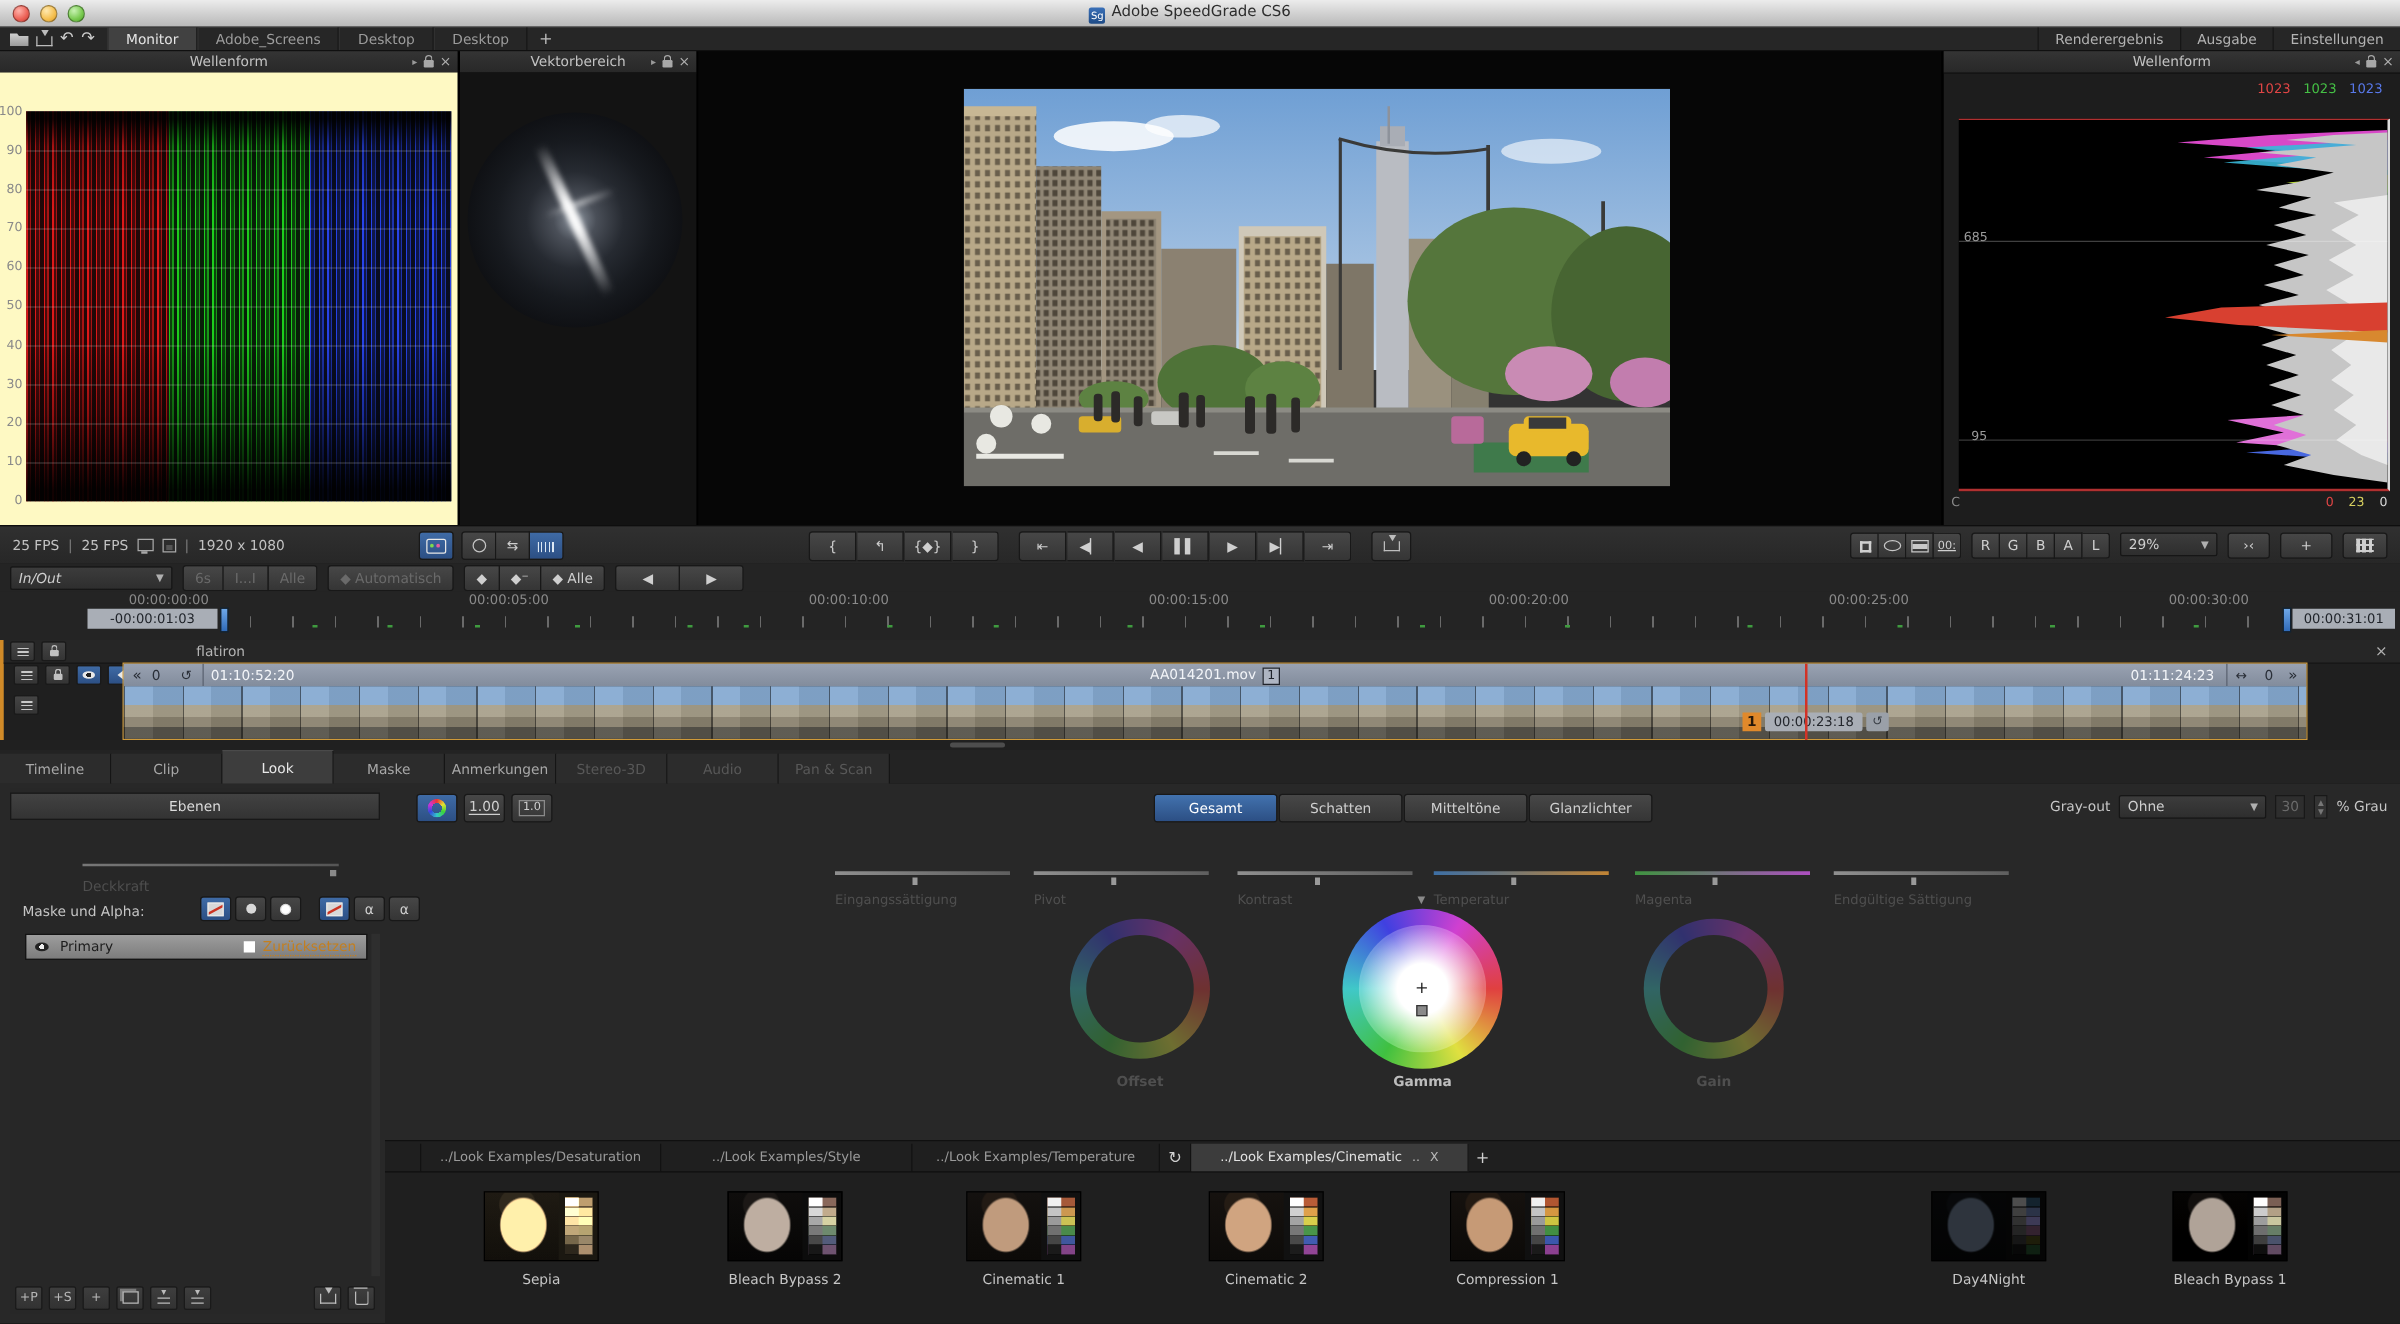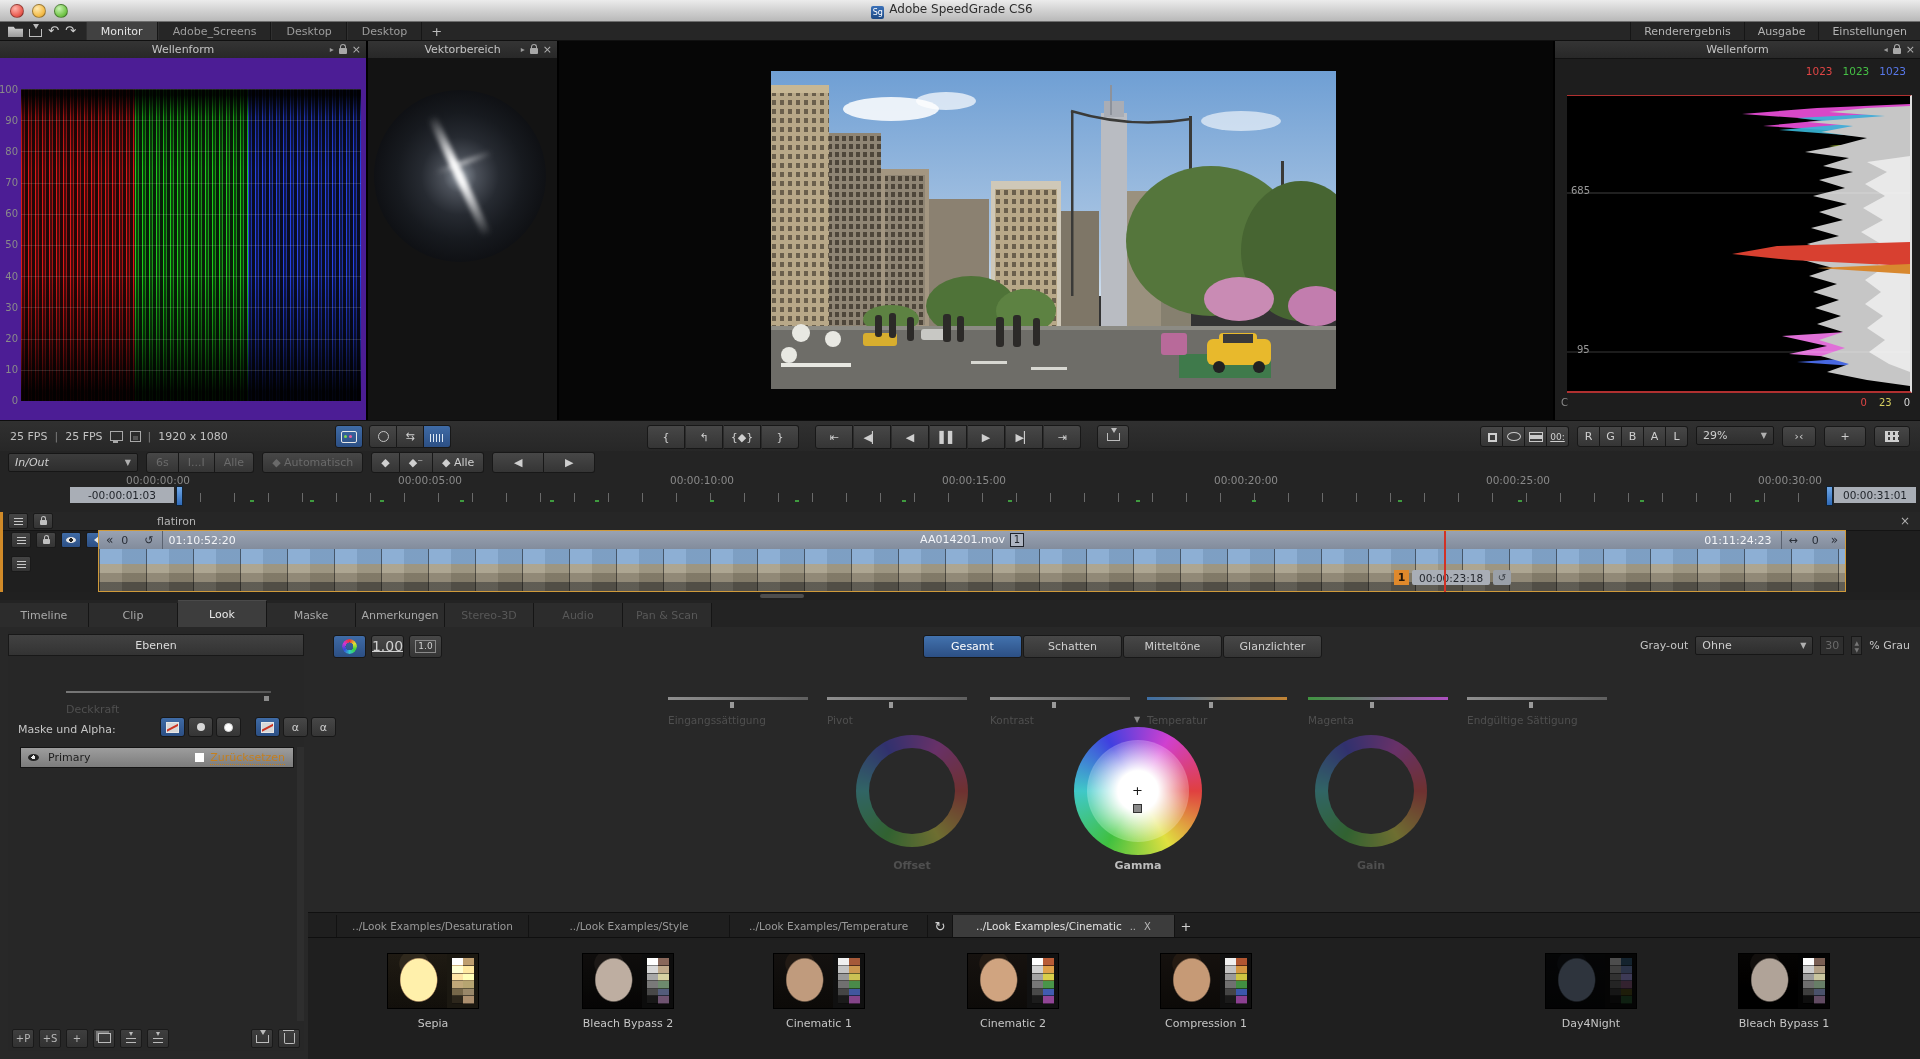--- a/index.html
+++ b/index.html
@@ -44,21 +44,21 @@
     border-bottom:1px solid #121212;display:flex;align-items:center;}
   .phead .ptitle{position:absolute;left:0;right:0;text-align:center;color:#c4c4c4;}
   .phead .pbtns{margin-left:auto;display:flex;align-items:center;gap:5px;padding-right:5px;position:relative;}
   .dockarrow{color:#9a9a9a;font-size:8px;}
   .lockico{position:relative;width:8px;height:6px;background:#a8a8a8;border-radius:1px;margin-top:3px;}
   .lockico::before{content:"";position:absolute;left:1px;top:-4px;width:4px;height:4px;border:1.5px solid #a8a8a8;border-bottom:none;border-radius:3px 3px 0 0;}
   .closex{color:#b0b0b0;font-size:11px;line-height:10px;}
 
   
   .p-wave{left:0;width:366px;border-right:2px solid #000;background:#141414;}
-  .wf-body{position:absolute;left:0;top:17px;right:0;bottom:0;background:#4c1d95;}
+  .wf-body{position:absolute;left:0;top:17px;right:0;bottom:0;background:#fef9c3;}
   .wf-scale{position:absolute;left:0;top:26px;width:18px;height:322px;display:flex;flex-direction:column;justify-content:space-between;align-items:flex-end;color:#8a8a8a;font-size:10px;}
   .wf-graph{position:absolute;left:21px;top:31px;width:340px;height:312px;background:#050505;}
   .wf-grid{position:absolute;inset:0;background:repeating-linear-gradient(180deg,rgba(255,255,255,.13) 0 1px,transparent 1px 31.2px);}
   .wf-sec{position:absolute;top:0;bottom:0;background:
       linear-gradient(180deg,rgba(0,0,0,.9) 0 2%,rgba(0,0,0,.25) 9%,rgba(0,0,0,0) 26%,rgba(0,0,0,0) 58%,rgba(0,0,0,.35) 78%,rgba(0,0,0,.92) 97%),
       repeating-linear-gradient(90deg,rgba(var(--c),.95) 0 1px,rgba(var(--c),.28) 1px 3px,rgba(var(--c),.7) 3px 4px,rgba(var(--c),.12) 4px 7px);}
   
   .p-vec{left:368px;width:189px;border-right:2px solid #000;background:#161616;}
   .vec-body{position:absolute;left:0;top:17px;right:0;bottom:0;background:#131313;}
   .vec-circle{position:absolute;left:6px;top:32px;width:172px;height:172px;border-radius:50%;overflow:hidden;
@@ -119,21 +119,21 @@
      repeating-linear-gradient(90deg,#cfcfcf 0 3px,transparent 3px 5px);}
 
   
   .rangerow{position:absolute;left:0;top:451px;width:1920px;height:22px;background:#242424;display:flex;align-items:center;gap:8px;padding-left:8px;box-sizing:border-box;}
   .rangerow .btn{height:19px;padding:0 9px;}
   .rangerow .dim{color:#6a6a6a;}
   .range-select{width:130px;height:19px;box-sizing:border-box;font-style:italic;}
 
   
   .ruler{position:absolute;left:0;top:473px;width:1920px;height:39px;background:#242424;}
-  .rlabel{position:absolute;top:1px;width:110px;margin-left:-55px;text-align:center;color:#8a8a8a;font-size:10.5px;}
+  .rlabel{position:absolute;top:1px;width:110px;margin-left:-55px;text-align:left;color:#8a8a8a;font-size:10.5px;}
   .rticks{position:absolute;left:98px;right:4px;top:16px;height:16px;
     background:repeating-linear-gradient(90deg,#6a6a6a 0 1px,transparent 1px 34px);
     background-size:100% 9px;background-position:0 4px;background-repeat:no-repeat;}
   .rmarks{position:absolute;top:27px;left:250px;width:4px;height:2px;background:#3f9b3f;
     box-shadow:60px 0 #3f9b3f,130px 0 #3f9b3f,210px 0 #3f9b3f,300px 0 #3f9b3f,345px 0 #3f9b3f,460px 0 #3f9b3f,545px 0 #3f9b3f,652px 0 #3f9b3f,758px 0 #3f9b3f,886px 0 #3f9b3f,1002px 0 #3f9b3f,1148px 0 #3f9b3f,1268px 0 #3f9b3f,1390px 0 #3f9b3f,1505px 0 #3f9b3f,1615px 0 #3f9b3f;}
   .tcbox{position:absolute;top:14px;height:16px;background:#a9aeb6;color:#1e2228;display:flex;align-items:center;justify-content:center;font-size:10.5px;}
   .phmark{position:absolute;top:13px;width:5px;height:18px;background:linear-gradient(#6fa8e8,#2f6ab8);border:1px solid #123;}
 
   
   .trackgrp{position:absolute;left:0;top:512px;width:1920px;height:80px;background:#1f1f1f;}
@@ -204,21 +204,21 @@
   .ic-trash{width:9px;height:10px;border:1px solid #bbb;border-top:none;position:relative;border-radius:0 0 2px 2px;}
   .ic-trash::before{content:"";position:absolute;left:-2px;top:-3px;width:11px;height:1px;background:#bbb;}
   .lf-spacer{flex:1;}
 
   
   .wheelmode{position:absolute;left:333px;top:8px;display:flex;gap:5px;}
   .wheelmode .btn{width:31px;height:21px;}
   .ic-wheel{width:15px;height:15px;border-radius:50%;
     background:conic-gradient(#e33,#e3e330,#3ad33a,#33c8c8,#3347e0,#d333d3,#e33);
     -webkit-mask:radial-gradient(circle,transparent 0 4px,#000 4px);}
-  .ic-sl100{color:#cfcfcf;font-size:14px;border-bottom:1px solid #cfcfcf;line-height:10px;}
+  .ic-sl100{color:#cfcfcf;font-size:11px;border-bottom:1px solid #cfcfcf;line-height:10px;}
   .ic-num{color:#cfcfcf;font-size:9px;border:1px solid #8a8a8a;padding:0 2px;line-height:11px;}
   .tones{position:absolute;left:923px;top:8px;display:flex;gap:1px;}
   .tones .btn{width:97px;height:21px;}
   .tones .btn.sel{background:linear-gradient(#4272ae,#2c4f84);color:#fff;}
   .grayout{position:absolute;right:10px;top:9px;display:flex;align-items:center;gap:7px;color:#c6c6c6;}
   .go-select{width:118px;height:19px;box-sizing:border-box;}
   .go-num{width:24px;height:19px;box-sizing:border-box;background:#2e2e2e;border:1px solid #181818;color:#6a6a6a;display:flex;align-items:center;justify-content:center;}
   .go-step{width:11px;height:19px;display:flex;flex-direction:column;align-items:center;justify-content:center;color:#777;font-size:6px;line-height:7px;background:#333;border:1px solid #181818;box-sizing:border-box;}
   .lslider{position:absolute;top:70px;width:140px;}
   .ls-track{height:3px;background:linear-gradient(90deg,#8f8f8f,#5f5f5f);}

